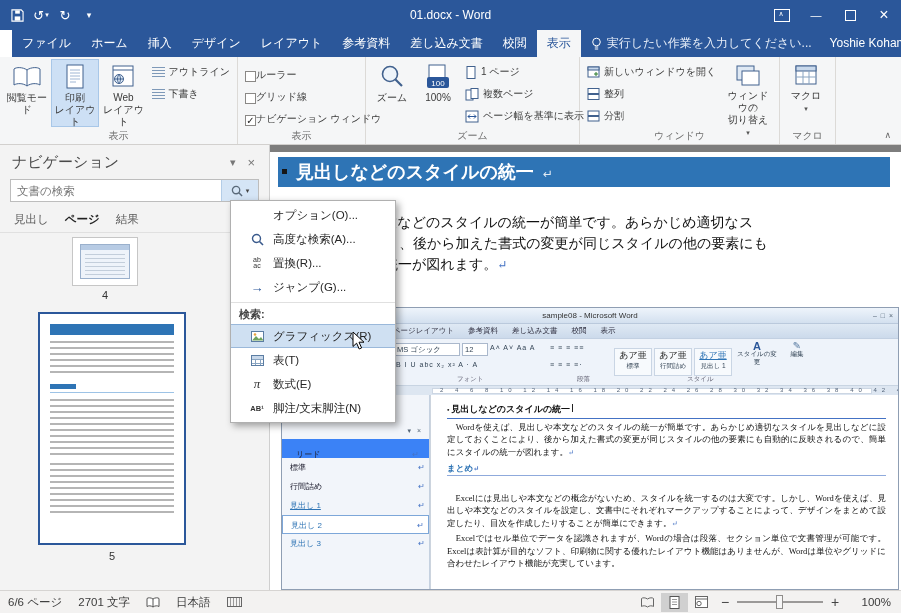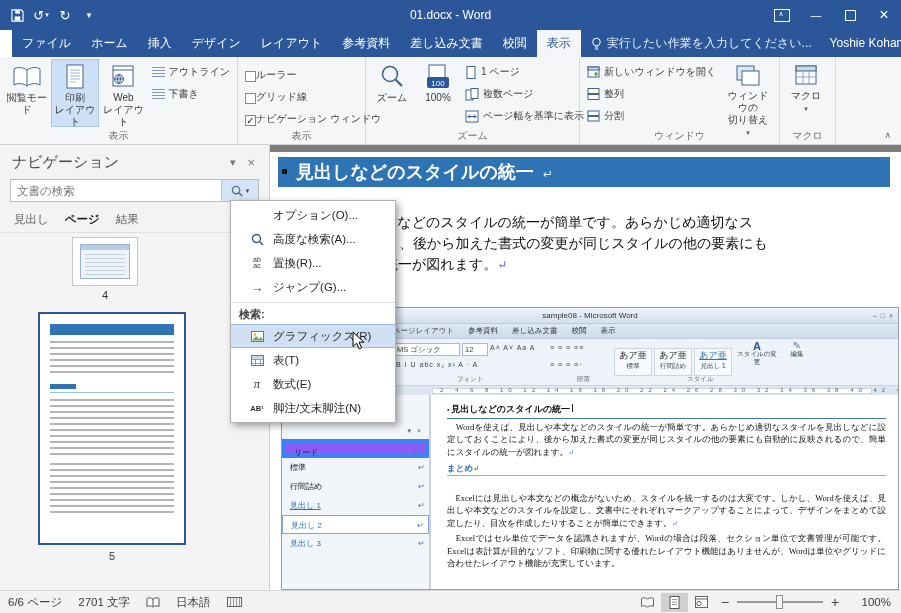--- a/index.html
+++ b/index.html
@@ -136,21 +136,21 @@
   .s-ruler{height:10px;background:#dde6f1;border-bottom:1px solid #c3cfdd;position:relative;}
   .s-ruler::before{content:"";position:absolute;left:150px;right:26px;top:2px;bottom:2px;background:#fff;border:1px solid #ccd6e3;}
   .s-rnums{position:absolute;left:158px;top:1px;font-size:6px;color:#55657a;letter-spacing:5px;white-space:nowrap;z-index:1;}
   .s-body{position:absolute;top:87px;left:0;right:0;bottom:0;display:flex;}
   .s-pane{width:148px;background:#f2f5fa;border-right:1px solid #c5d1e0;position:relative;font-size:8px;color:#223;box-sizing:border-box;}
   .s-pane-head{height:16px;margin-top:28px;text-align:right;padding-right:6px;color:#567;font-size:7px;line-height:16px;}
   .s-pane-head::before{content:"▾  ×";letter-spacing:2px;}
   .s-row{height:19px;line-height:19px;padding:0 14px 0 8px;position:relative;box-sizing:border-box;white-space:nowrap;}
   .s-pm{position:absolute;right:4px;top:0;color:#4472c4;font-size:8px;}
   .s-pm::before{content:"↵";}
-  .s-row.hlrow{background:#8b5cf6;border:4px solid #3b82f6;}
+  .s-row.hlrow{background:#3b82f6;border:6px solid #3b82f6;}
   .s-row.h1row .s-row-t{color:#2e74b5;text-decoration:underline;}
   .s-row.selrow{border:1px solid #7da7d9;background:#fff;}
   .s-row.selrow .s-row-t{color:#2e74b5;}
   .s-row.h3row .s-row-t{color:#2e74b5;}
   .s-page{flex:1;background:#fff;border-left:1px solid #ccd4de;padding:8px 12px 0 16px;box-sizing:border-box;
           font-family:"Liberation Serif","DejaVu Serif",serif;font-size:8.5px;line-height:1.5;color:#111;}
   .s-h1{font-weight:bold;font-size:9px;border-bottom:1px solid #4472c4;padding-bottom:1px;margin-bottom:2px;white-space:nowrap;}
   .s-h1::before{content:"• ";font-size:7px;}
   .s-caret{display:inline-block;border-left:1px solid #222;height:8px;margin-left:2px;}
   .s-p{text-align:justify;margin-bottom:2px;}

